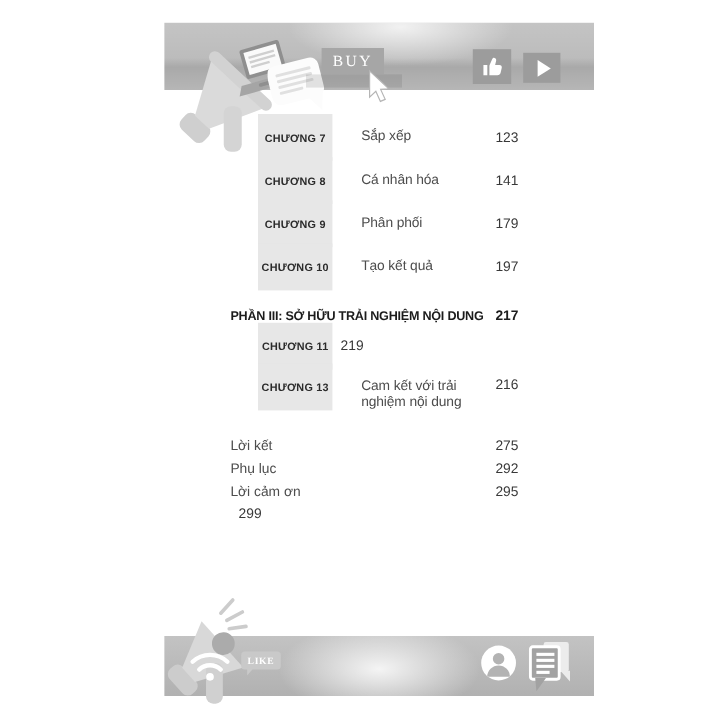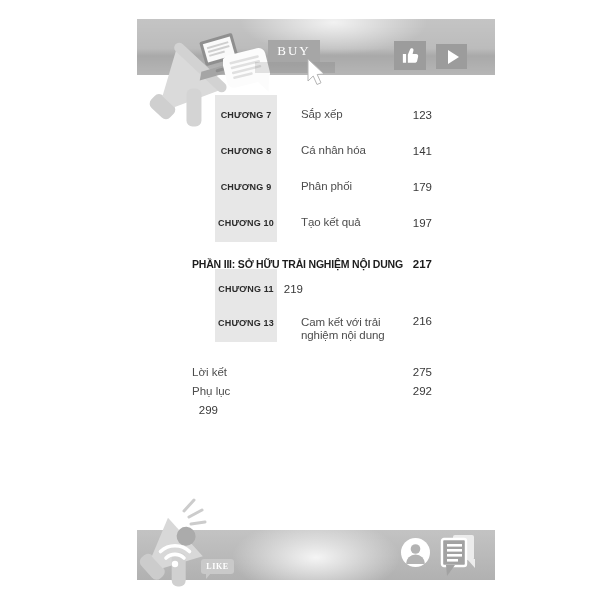--- a/index.html
+++ b/index.html
@@ -39,21 +39,21 @@
   .buy-shadow { left:118px; top:43px; width:80px; height:11px; background:rgba(90,90,90,.16); }
 
   .icon-box {
     background:#9c9c9c; display:flex; align-items:center; justify-content:center;
   }
   .thumbs-box { left:257px; top:22px; width:32px; height:29px; }
   .play-box   { left:299px; top:25px; width:31px; height:25px; }
   .play-tri { width:0; height:0; border-left:11px solid #fff; border-top:7px solid transparent; border-bottom:7px solid transparent; margin-left:3px; }
 
   .like-bubble {
-    left:64px; top:29px; width:33px; height:15px;
+    left:64px; top:13px; width:33px; height:15px;
     background:#c9c9c9; border-radius:3px;
     color:#fff; font-size:8px; font-weight:bold; letter-spacing:.6px;
     display:flex; align-items:center; justify-content:center;
   }
   .like-bubble::after {
     content:""; position:absolute; left:5px; top:14px;
     border-left:5px solid #c9c9c9; border-bottom:6px solid transparent;
   }
   .person-circle {
     left:264px; top:8px; width:29px; height:29px; border-radius:50%;
@@ -195,20 +195,24 @@
     <div class="back-matter">
       <div class="back-row">
         <span class="back-title">Lời kết</span>
         <span class="page-num">275</span>
       </div>
       <div class="back-row">
         <span class="back-title">Phụ lục</span>
         <span class="page-num">292</span>
       </div>
       <div class="back-row">
+        <span class="back-title">Lời cảm ơn</span>
+        <span class="page-num">295</span>
+      </div>
+      <div class="back-row">
         <span class="page-num">299</span>
       </div>
     </div>
   </div>
 
   <div class="banner banner-bottom">
 
     <svg class="abs" style="left:-5px;top:-33px" width="80" height="92" viewBox="0 0 80 92">
       <g stroke="#cccccc" stroke-width="3" stroke-linecap="round" fill="none">
         <line x1="52" y1="14" x2="62" y2="3"></line>

